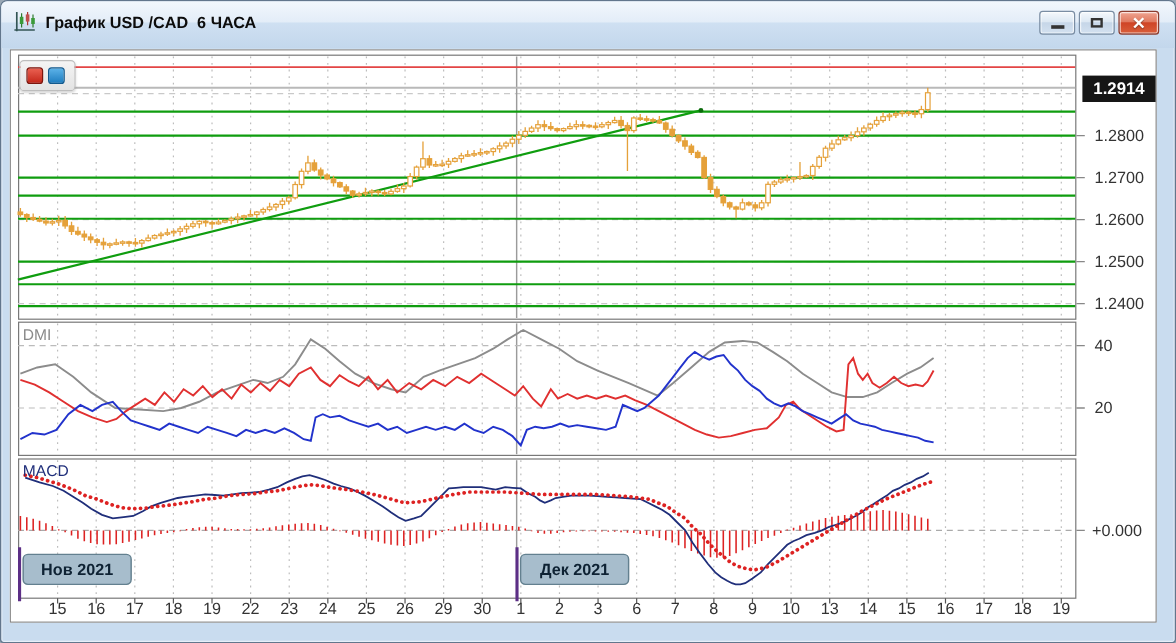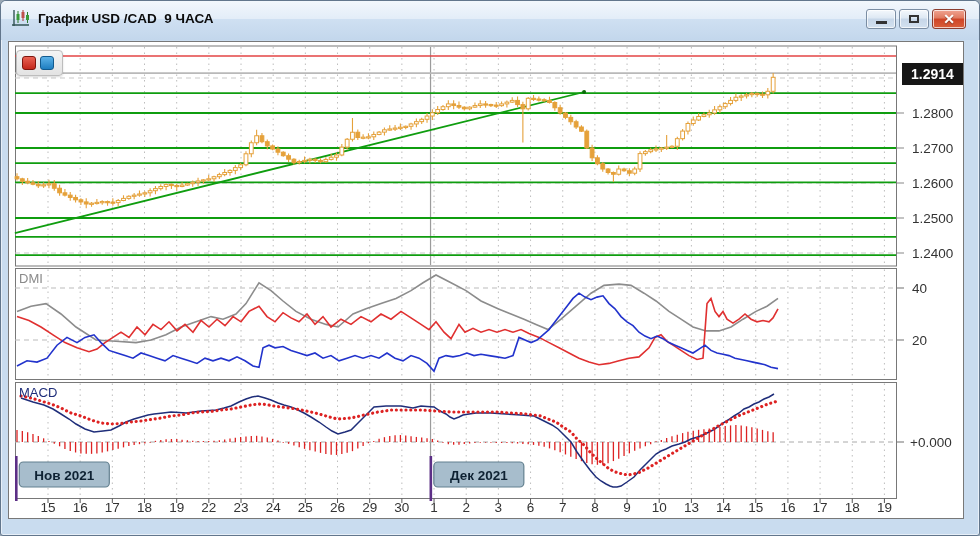--- a/index.html
+++ b/index.html
@@ -54,21 +54,21 @@
     <svg class="app-icon" viewBox="0 0 20 20">
       <line x1="3" y1="1" x2="3" y2="17" stroke="#355" stroke-width="1.4"></line>
       <line x1="1" y1="16" x2="18" y2="16" stroke="#355" stroke-width="1.4"></line>
       <line x1="7" y1="2" x2="7" y2="14" stroke="#2c7a2c" stroke-width="1"></line>
       <rect x="5.5" y="5" width="3" height="6" fill="#3a9a3a"></rect>
       <line x1="12" y1="1" x2="12" y2="12" stroke="#a33" stroke-width="1"></line>
       <rect x="10.5" y="3" width="3" height="6" fill="#c0504d"></rect>
       <line x1="16.5" y1="3" x2="16.5" y2="14" stroke="#2c7a2c" stroke-width="1"></line>
       <rect x="15" y="6" width="3" height="5" fill="#3a9a3a"></rect>
     </svg>
-    <span class="title-text">График USD /CAD  9 ЧАСА</span>
+    <span class="title-text">График USD /CAD  6 ЧАСА</span>
     <div class="winbtns">
       <div class="wbtn">
           <div class="g-min"></div>
         </div>
       <div class="wbtn">
           <div class="g-max"></div>
         </div>
       <div class="wbtn close">
           <span class="g-close">✕</span>
         </div>

